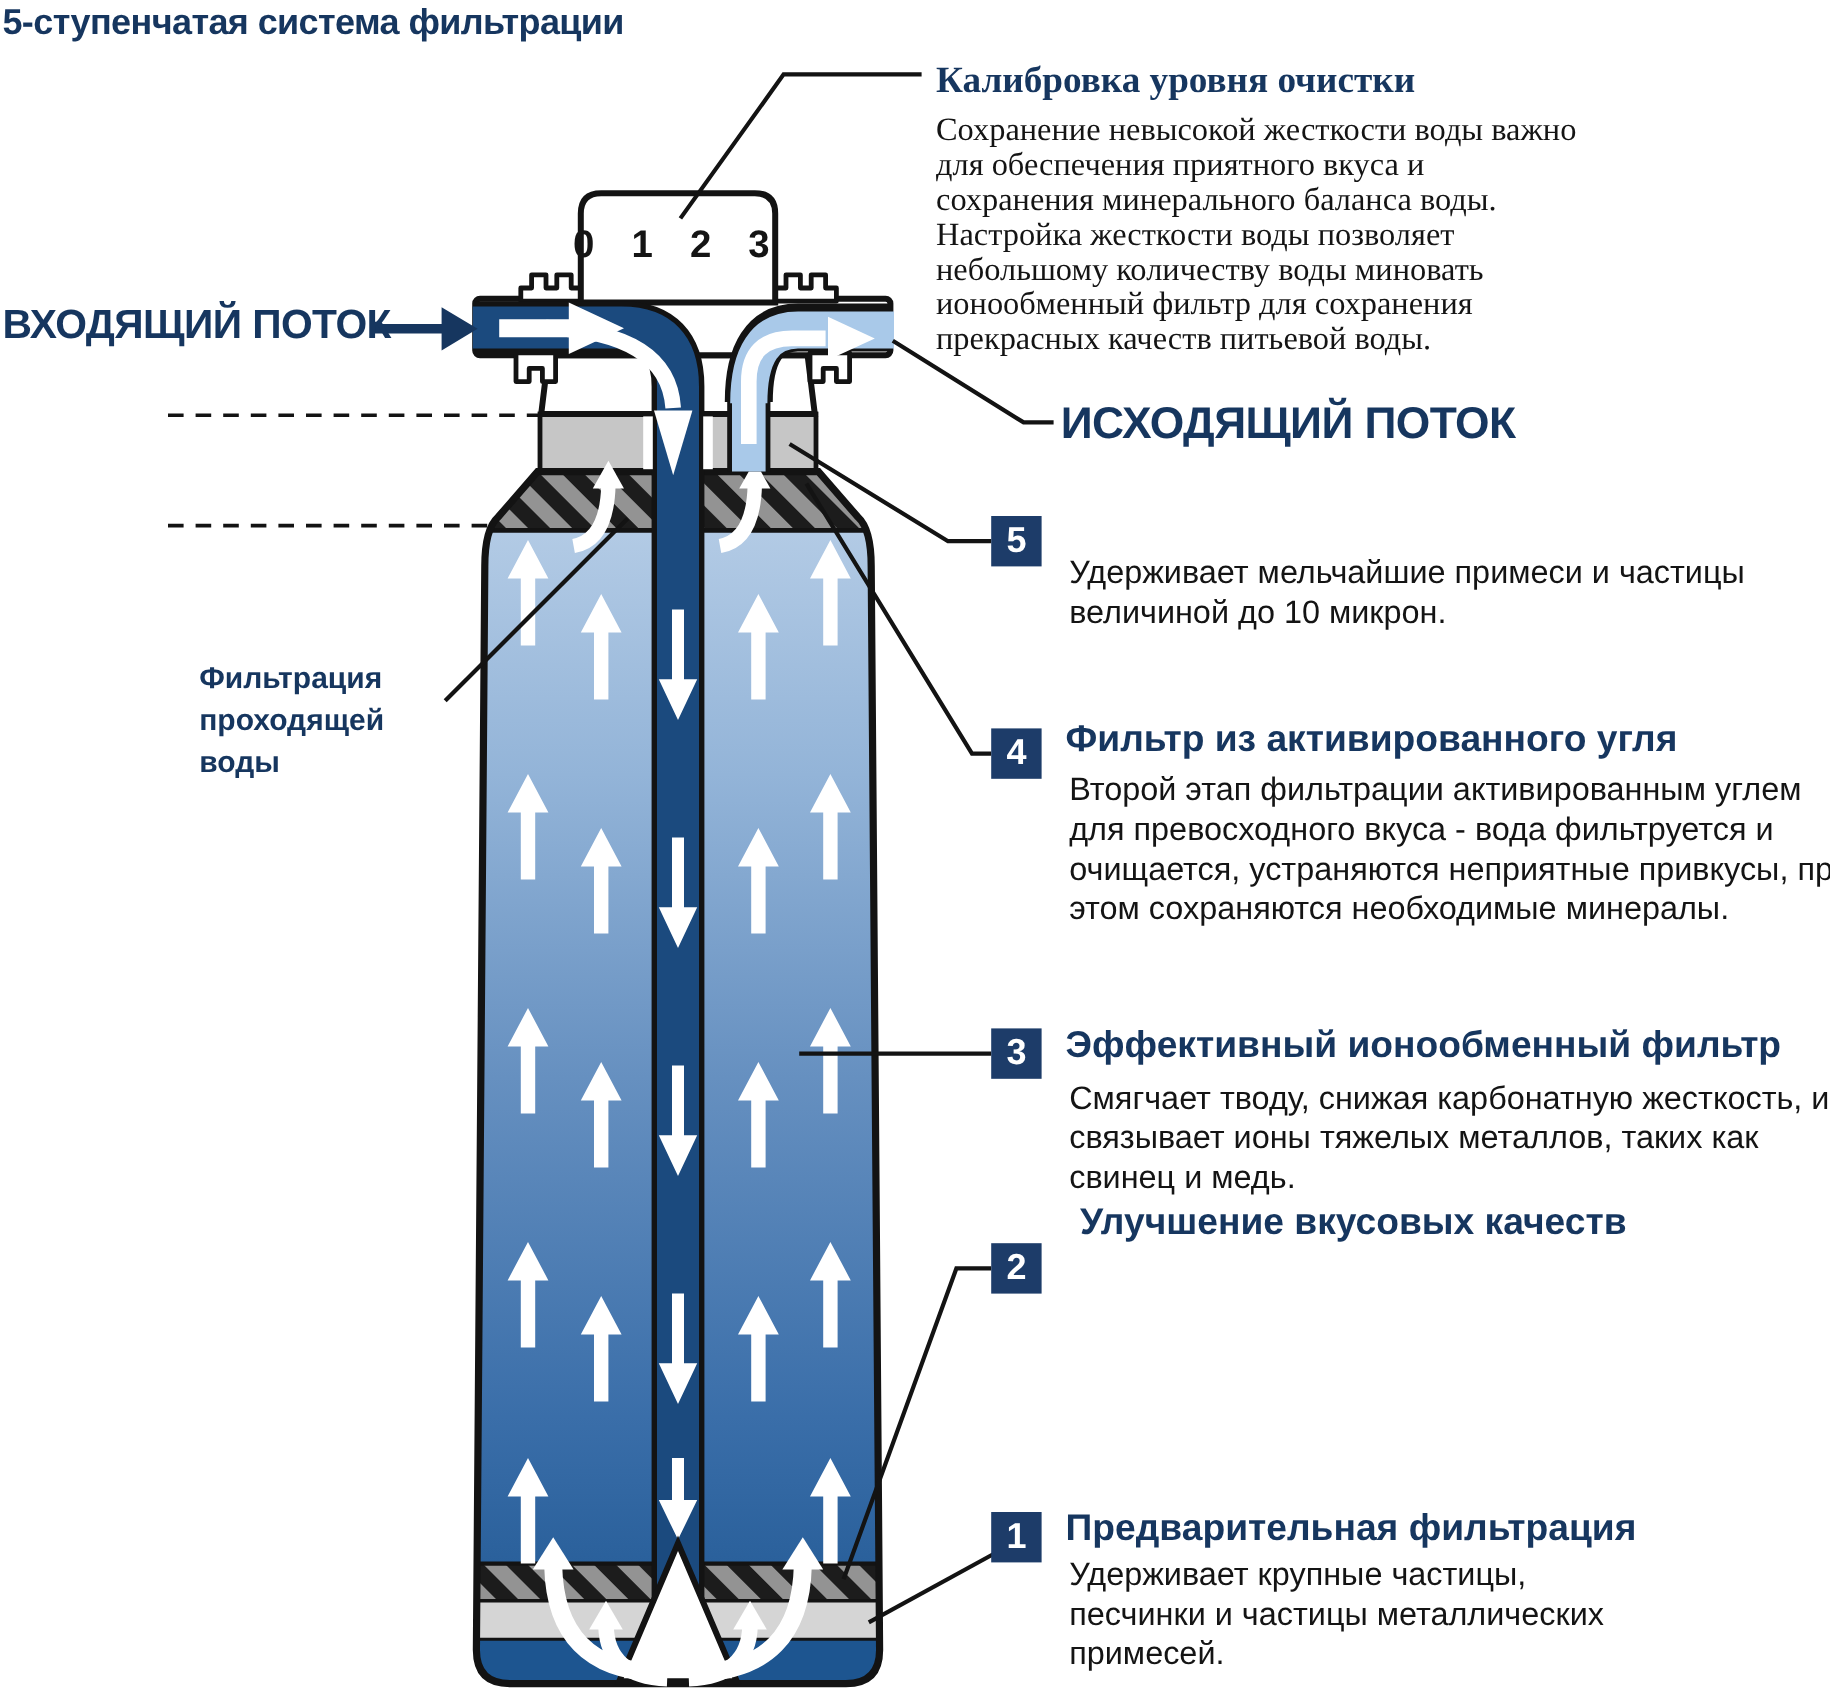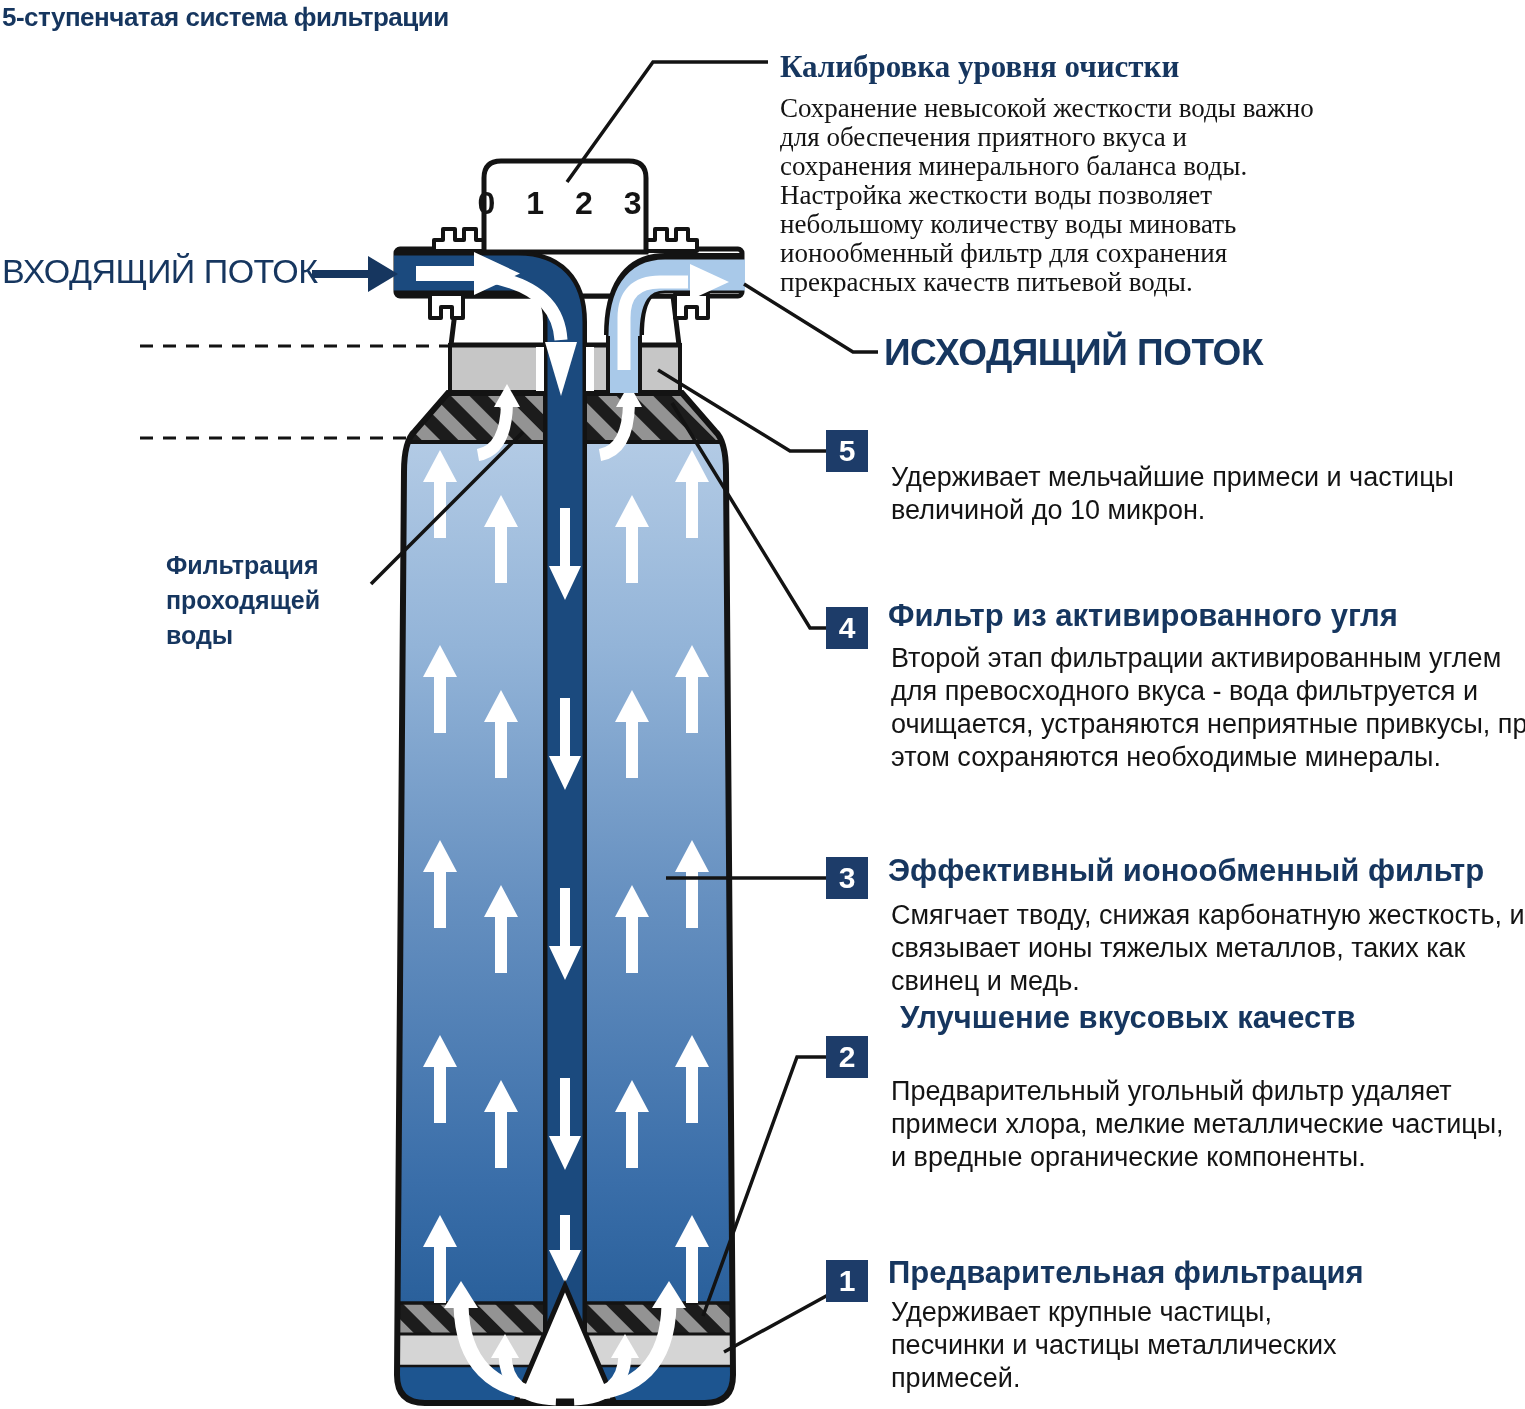--- a/index.html
+++ b/index.html
@@ -4,24 +4,24 @@
 <style>
   * { margin:0; padding:0; box-sizing:border-box; }
   html,body { background:#ffffff; }
   .canvas {
     position:relative; width:1525px; height:1409px; background:#ffffff;
     font-family:"Liberation Sans", sans-serif; overflow:hidden;
   }
   .diagram-svg { position:absolute; left:0; top:0; width:1525px; height:1409px; }
   .abs { position:absolute; }
   .page-title {
-    left:2px; top:2px; font-size:26px; font-weight:bold; color:#16365f; letter-spacing:-0.5px;
+    left:2px; top:2px; font-size:30px; font-weight:bold; color:#16365f; letter-spacing:-0.5px;
   }
   .inlet-label {
-    left:2px; top:252px; font-size:34px; font-weight:normal; color:#16365f; letter-spacing:-0.5px;
+    left:2px; top:252px; font-size:34px; font-weight:bold; color:#16365f; letter-spacing:-0.5px;
   }
   .outlet-label {
     left:884px; top:332px; font-size:37px; font-weight:bold; color:#16365f; letter-spacing:-0.5px;
   }
   .filtration-label {
     left:166px; top:548px; font-size:25px; font-weight:bold; color:#16365f;
     line-height:35px; white-space:pre-line;
   }
   .calibration { left:780px; top:49px; width:560px;font-family:Liberation Serif, serif; }
   .callout-title { font-size:31px; font-weight:bold; color:#16365f; }
@@ -202,19 +202,18 @@
   <div class="abs step-badge" style="top:607px;">4</div>
   <div class="abs step-title" style="top:598px;">Фильтр из активированного угля</div>
   <div class="abs step-body w-s4" style="top:642px;">Второй этап фильтрации активированным углем для превосходного вкуса - вода фильтруется и очищается, устраняются неприятные привкусы, при этом сохраняются необходимые минералы.</div>
 
   <div class="abs step-badge" style="top:857px;">3</div>
   <div class="abs step-title" style="top:853px;">Эффективный ионообменный фильтр</div>
   <div class="abs step-body w-s3" style="top:899px;">Смягчает тводу, снижая карбонатную жесткость, и связывает ионы тяжелых металлов, таких как свинец и медь.</div>
 
   <div class="abs step-badge" style="top:1036px;">2</div>
   <div class="abs step-title" style="top:1000px;margin-left:12px;">Улучшение вкусовых качеств</div>
-  <div class="abs step-body w-s2" style="top:1075px;">Предварительный угольный фильтр удаляет примеси хлора, мелкие металлические частицы, и вредные органические компоненты.</div>
 
   <div class="abs step-badge" style="top:1260px;">1</div>
   <div class="abs step-title" style="top:1255px;">Предварительная фильтрация</div>
   <div class="abs step-body w-s1" style="top:1296px;">Удерживает крупные частицы, песчинки и частицы металлических примесей.</div>
 
 </div>
 
 </body></html>

